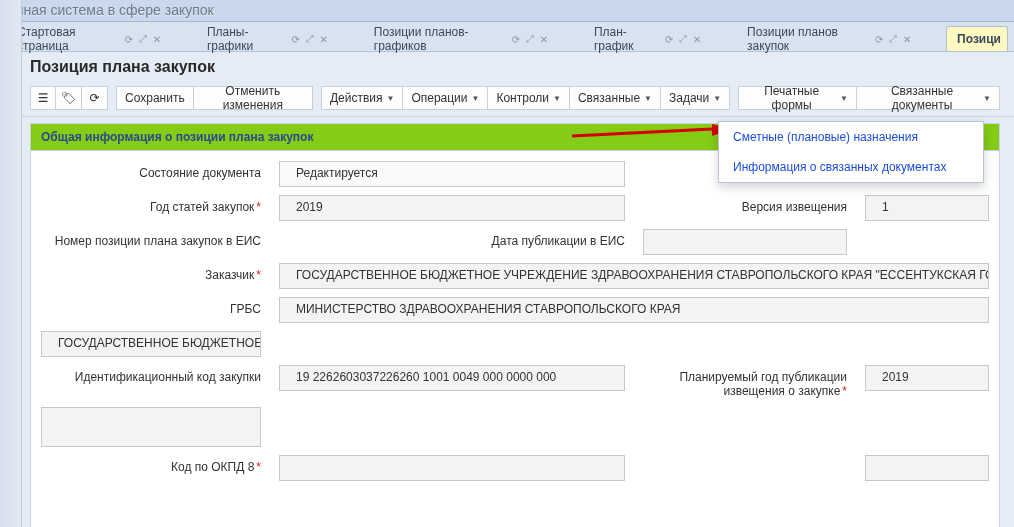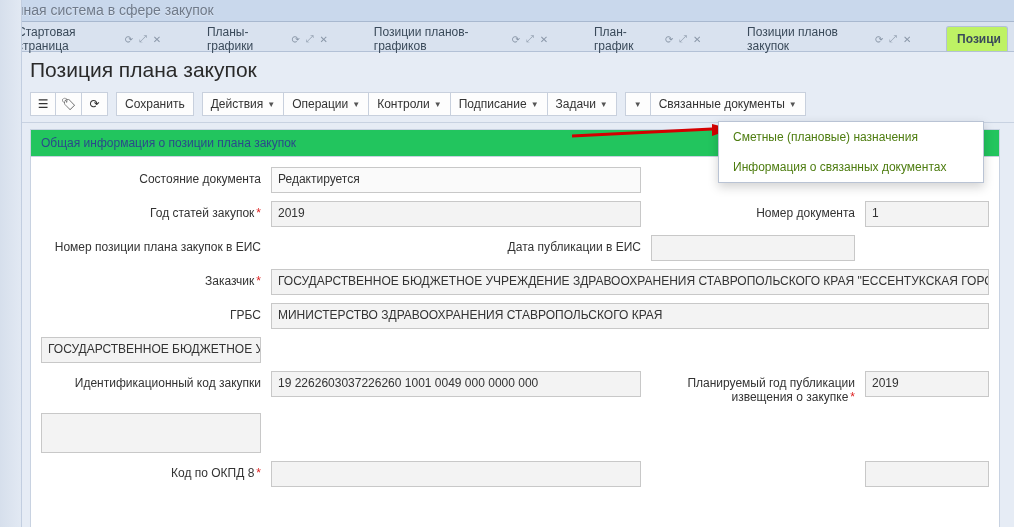--- a/index.html
+++ b/index.html
@@ -35,32 +35,32 @@
     align-items: center;
     gap: 6px;
     padding: 4px 6px 4px 10px;
     font-size: 12px;
     color: #3a4a5a;
     border: 1px solid transparent;
     border-bottom: 0;
     border-radius: 3px 3px 0 0;
   }
   .tab.active {
-    background: #bef264;
+    background: #fef9c3;
     border-color: #b3c1d6;
     font-weight: bold;
   }
   .tab .mini-icons { display: flex; gap: 2px; margin-left: 4px; }
   .mini-icon {
     width: 12px; height: 12px;
     display: inline-flex; align-items: center; justify-content: center;
     font-size: 10px; color: #8a97a8; cursor: pointer;
   }
   .page-title-wrap { padding: 6px 14px 6px 30px; }
-  .page-title { font-size: 21px; color: #2a2a2a; font-weight: normal; }
+  .page-title { font-size: 16px; color: #2a2a2a; font-weight: bold; }
 
   .toolbar {
     display: flex; align-items: stretch; gap: 8px;
     padding: 4px 14px 6px 30px;
     border-bottom: 1px solid #c8d2e1;
   }
   .tb-group { display: flex; gap: 0; }
   .tb-btn {
     background: #fdfdfd;
     border: 1px solid #c8d0dd;
@@ -72,44 +72,44 @@
     height: 24px;
   }
   .tb-btn + .tb-btn { border-left: none; }
   .tb-caret { font-size: 8px; color: #555; }
   .tb-icon-btn {
     width: 26px; justify-content: center;
   }
 
   .section-bar {
     margin: 6px 14px 0 30px;
-    background: #22c55e;
+    background: #84cc16;
     border: 1px solid #c8d2e1;
     padding: 6px 10px;
     font-size: 12px;
     color: #2a4a8a;
-    font-weight: normal;
+    font-weight: bold;
   }
 
   .form-area {
     margin: 0 14px 0 30px;
     background: #fff;
     border-left: 1px solid #c8d2e1;
     border-right: 1px solid #c8d2e1;
     padding: 10px 10px 4px 10px;
     height: 390px; overflow: hidden;
   }
-  .form-row { display: grid; grid-template-columns: 220px 1fr 204px 124px; gap: 10px; align-items: start; margin-bottom: 8px; min-height: 26px; }
+  .form-row { display: grid; grid-template-columns: 220px 1fr 204px 124px; gap: 18px; align-items: start; margin-bottom: 8px; min-height: 26px; }
   .form-row.single { grid-template-columns: 220px 1fr; }
   .lbl { text-align: right; color: #333; font-size: 12px; padding-top: 5px; line-height: 1.2; }
   .req { color: #d22; margin-left: 2px; }
   .inp {
     background: #f3f3f3;
     border: 1px solid #c8c8c8;
-    padding: 4px 6px;
+    padding: 4px 16px;
     font-size: 12px;
     color: #333;
     height: 26px;
     width: 100%;
     white-space: nowrap; overflow: hidden;
   }
   .inp.light { background: #fafafa; }
   .inp.tall { height: 40px; }
   .lbl2 { text-align: right; color: #333; padding-top: 5px; line-height: 1.2; }
 
@@ -126,21 +126,21 @@
     left: 718px;
     width: 266px;
     background: #fff;
     border: 1px solid #b9c3d4;
     box-shadow: 0 4px 10px rgba(0,0,0,.18);
     z-index: 50;
   }
   .dropdown-item {
     padding: 8px 14px;
     font-size: 12px;
-    color: #4d7c0f;
+    color: #1d4ed8;
     cursor: pointer;
   }
 
   .sidebar-edge {
     position: absolute; left: 0; top: 0; bottom: 0; width: 22px;
     background: linear-gradient(90deg,#d6dfec,#e2e9f3);
     border-right: 1px solid #c2cee0;
   }
 </style>
 </head>
@@ -211,45 +211,49 @@
         <span>🏷</span>
       </button>
     <button class="tb-btn tb-icon-btn">
         <span>⟳</span>
       </button>
   </div>
   <div class="tb-group">
     <button class="tb-btn">
         <span>Сохранить</span>
       </button>
+    <button class="tb-btn">
+        <span>Отменить изменения</span>
+      </button>
   </div>
   <div class="tb-group">
     <button class="tb-btn">
         <span>Действия</span>
         <span class="tb-caret">▼</span>
       </button>
     <button class="tb-btn">
         <span>Операции</span>
         <span class="tb-caret">▼</span>
       </button>
     <button class="tb-btn">
         <span>Контроли</span>
         <span class="tb-caret">▼</span>
       </button>
     <button class="tb-btn">
-        <span>Подписание</span>
+        <span>Связанные</span>
         <span class="tb-caret">▼</span>
       </button>
     <button class="tb-btn">
         <span>Задачи</span>
         <span class="tb-caret">▼</span>
       </button>
   </div>
   <div class="tb-group">
     <button class="tb-btn">
+        <span>Печатные формы</span>
         <span class="tb-caret">▼</span>
       </button>
     <button class="tb-btn">
         <span>Связанные документы</span>
         <span class="tb-caret">▼</span>
       </button>
   </div>
 </div>
 
 <div class="section-bar">
@@ -261,21 +265,21 @@
   <div class="form-row">
     <div class="lbl">Состояние документа</div>
     <div class="inp light">Редактируется</div>
     <div class="lbl2" style="visibility:hidden"></div>
     <div class="inp light" style="visibility:hidden"></div>
   </div>
 
   <div class="form-row">
     <div class="lbl"><span>Год статей закупок</span><span class="req">*</span></div>
     <div class="inp">2019</div>
-    <div class="lbl2">Номер документа</div>
+    <div class="lbl2">Версия извещения</div>
     <div class="inp">1</div>
   </div>
 
   <div class="form-row">
     <div class="lbl">Номер позиции плана закупок в ЕИС</div>
     <div class="lbl2">Дата публикации в ЕИС</div>
     <div class="inp"></div>
   </div>
 
   <div class="form-row single">

